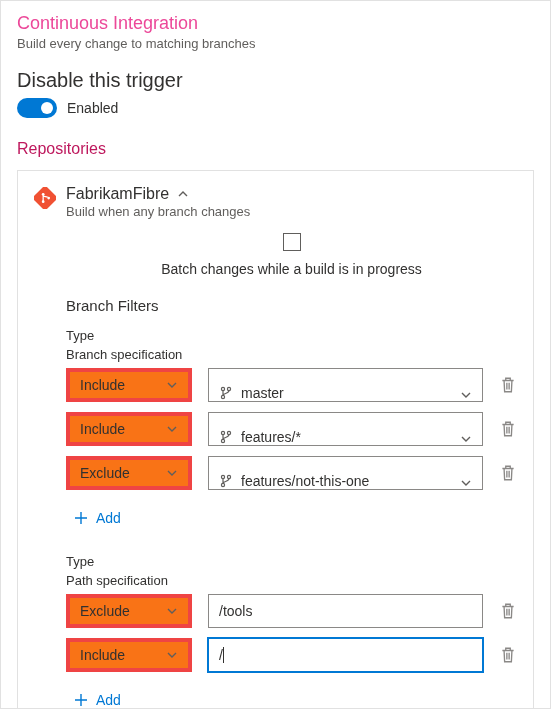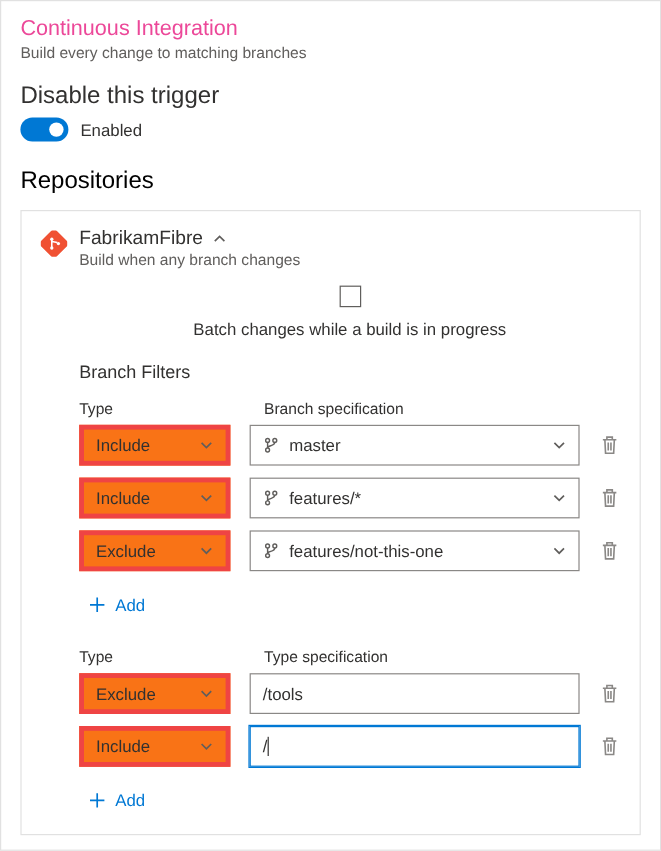--- a/index.html
+++ b/index.html
@@ -49,22 +49,22 @@
     content: "";
     position: absolute;
     width: 12px;
     height: 12px;
     border-radius: 50%;
     background: #fff;
     top: 4px;
     right: 4px;
   }
   .section-label {
-    font-size: 20px;
-    color: #000000;
+    font-size: 16px;
+    color: #be185d;
     margin: 0 0 12px 0;
   }
   .card {
     border: 1px solid #e1e1e1;
     background: #fff;
     padding: 14px 16px 18px 16px;
   }
   .repo-header {
     display: flex;
     align-items: flex-start;
@@ -110,22 +110,23 @@
     border: 1px solid #605e5c;
     background: #fff;
   }
   .sub-heading {
     font-size: 15px;
     color: #323130;
     margin: 0 0 14px 0;
   }
   .cols-header {
     display: flex;
-    gap: 28px;
+    gap: 4px;
     margin-bottom: 6px;
+    flex-direction: column;
   }
   .col-type { width: 126px; }
   .col-spec { flex: 1; }
   .col-label {
     font-size: 13px;
     color: #323130;
   }
   .filter-row {
     display: flex;
     align-items: center;
@@ -142,21 +143,21 @@
     justify-content: space-between;
     padding: 0 10px;
     cursor: pointer;
   }
   .branch-input {
     flex: 1;
     height: 34px;
     border: 1px solid #8a8886;
     background: #fff;
     display: flex;
-    align-items: center;
+    align-items: flex-end;
     justify-content: space-between;
     padding: 0 10px;
     cursor: pointer;
   }
   .branch-left {
     display: flex;
     align-items: center;
     gap: 8px;
   }
   .path-input {
@@ -327,21 +328,21 @@
             <path d="M7 1 L7 13 M1 7 L13 7" stroke="#0078d4" stroke-width="1.4"></path>
           </svg>
         <span>Add</span>
       </div>
 
       <div class="gap"></div>
 
       
       <div class="cols-header">
         <div class="col-type col-label">Type</div>
-        <div class="col-spec col-label">Type specification</div>
+        <div class="col-spec col-label">Path specification</div>
       </div>
 
       <div class="filter-row">
         <div class="select">
           <span>Exclude</span>
           <svg class="chev-down" viewBox="0 0 12 12">
               <path d="M2 4 L6 8 L10 4" stroke="#605e5c" stroke-width="1.4" fill="none"></path>
             </svg>
         </div>
         <div class="path-input">

